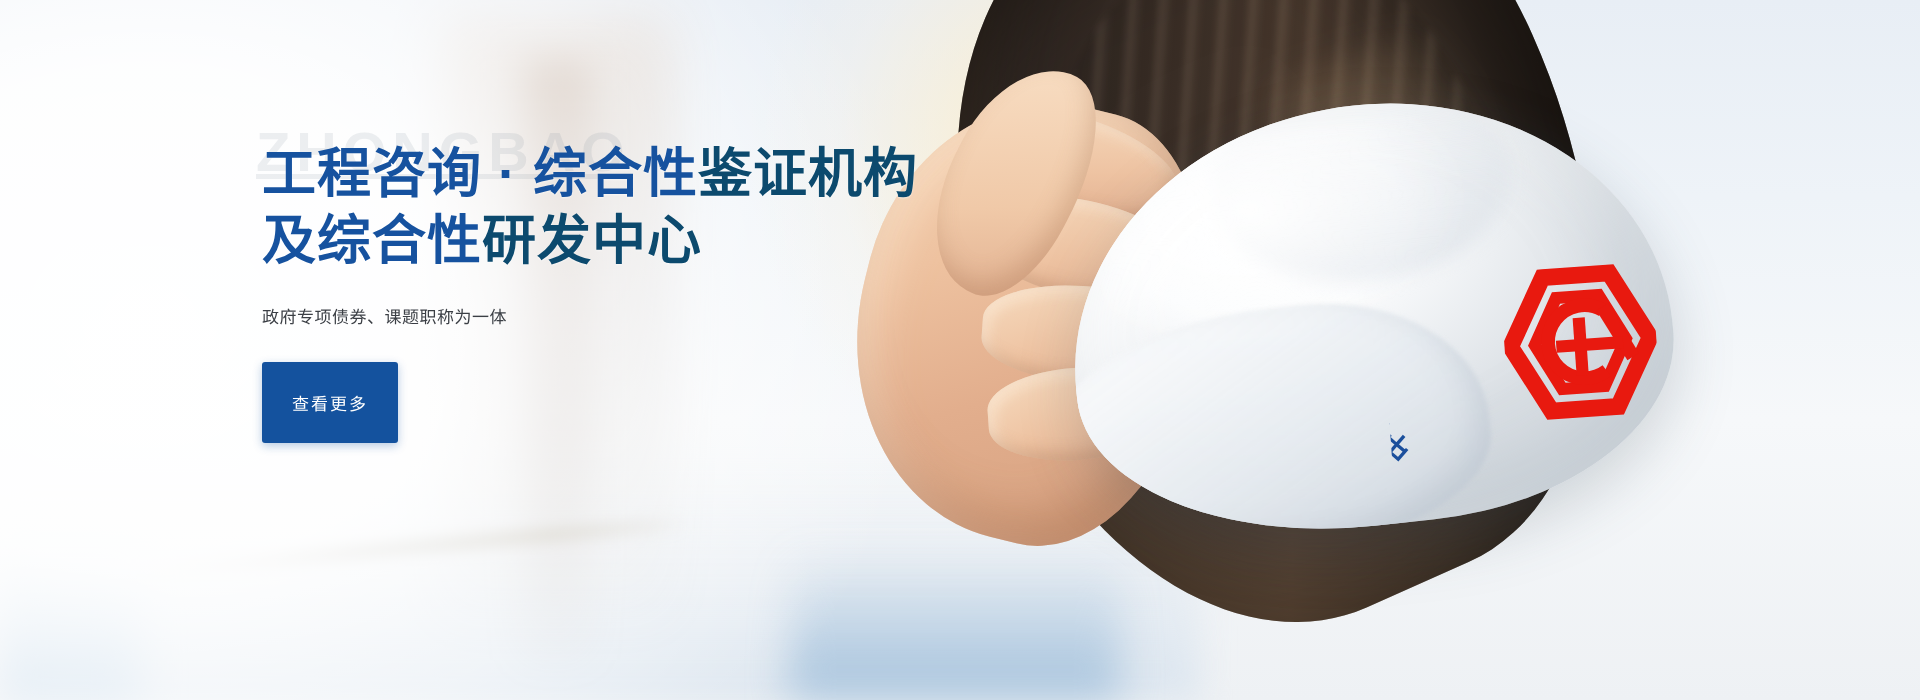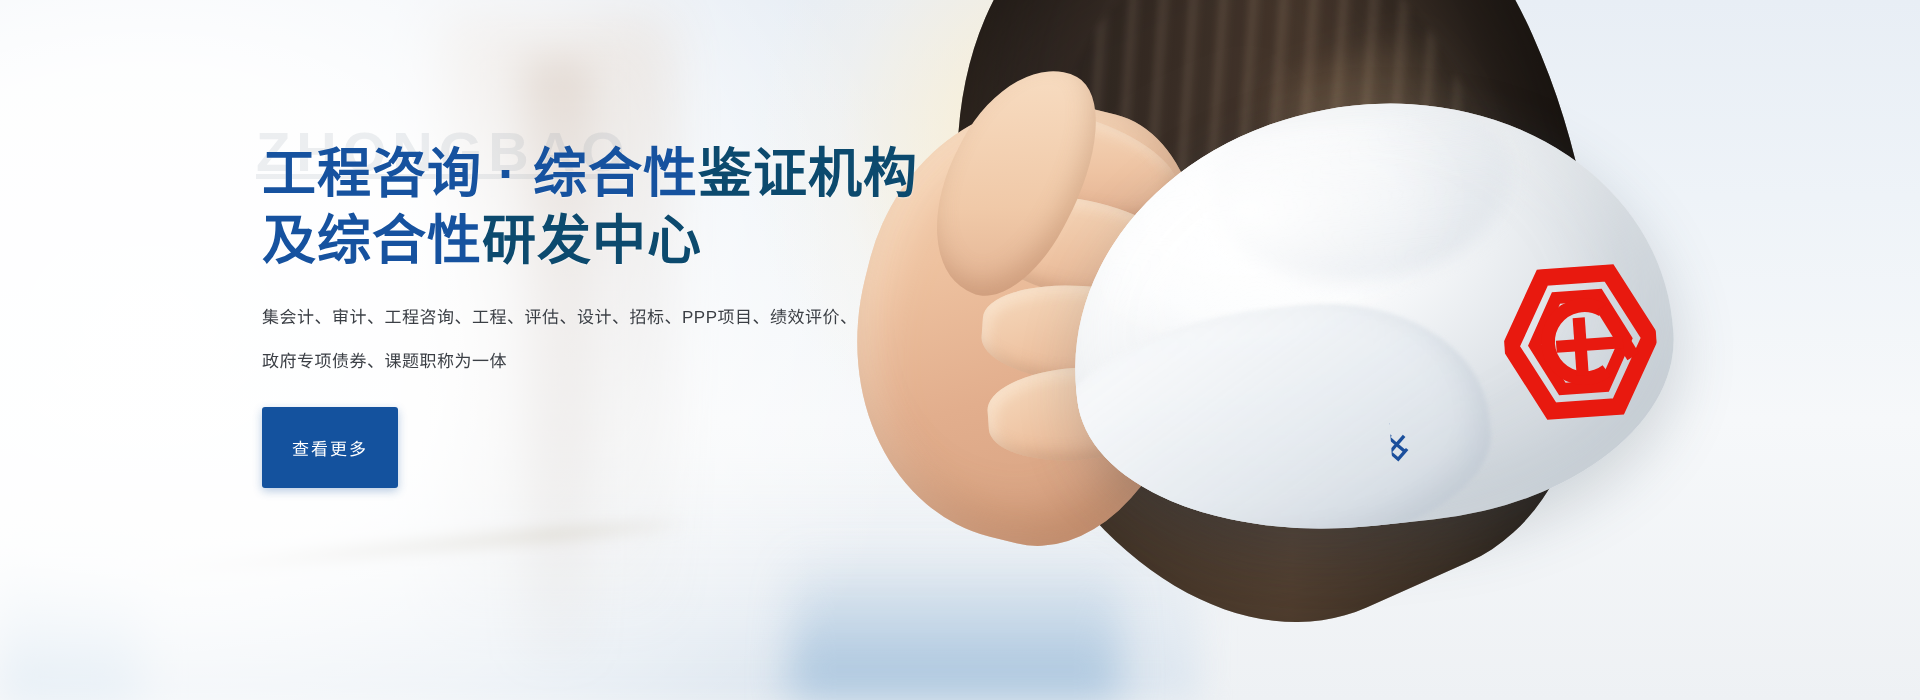--- a/index.html
+++ b/index.html
@@ -253,20 +253,19 @@
     <div class="headline">
       <div class="line">
         <span class="blue">工程咨询 · 综合性</span><span class="orange">鉴证机构</span>
       </div>
       <div class="line">
         <span class="blue">及综合性</span><span class="orange">研发中心</span>
       </div>
     </div>
 
     <div class="desc">
-      <p>集会计、审计、工程咨询、工程、评估、设计、招标、PPP项目、绩效评价、</p>
       <p>政府专项债券、课题职称为一体</p>
     </div>
 
     <button class="cta">查看更多</button>
   </div>
 
 </div>
 
 </body></html>

